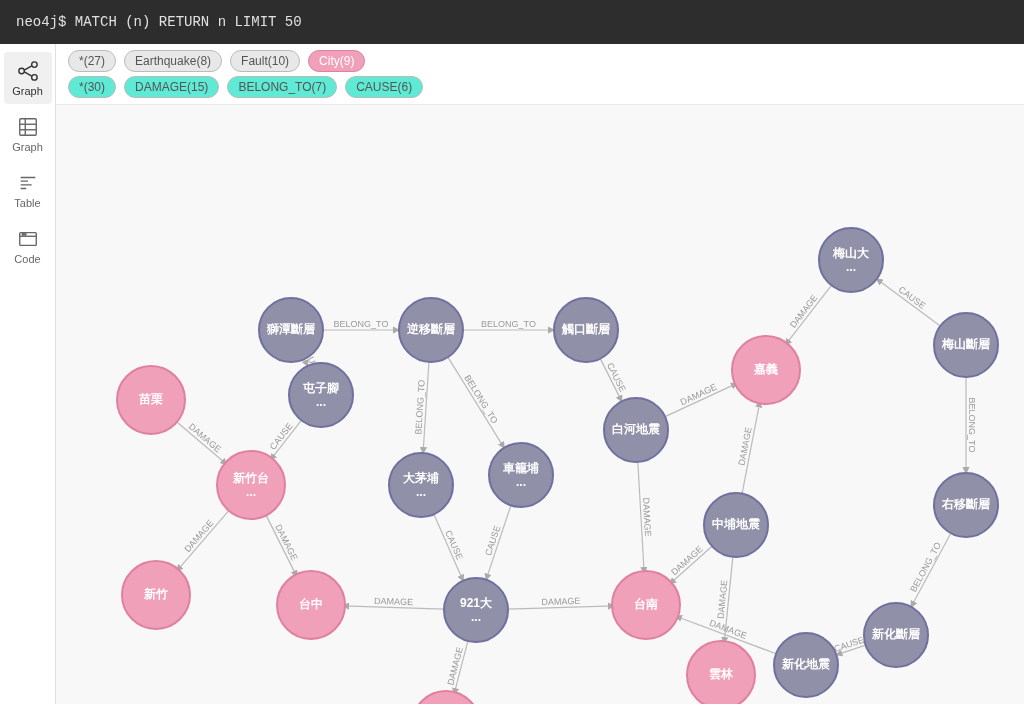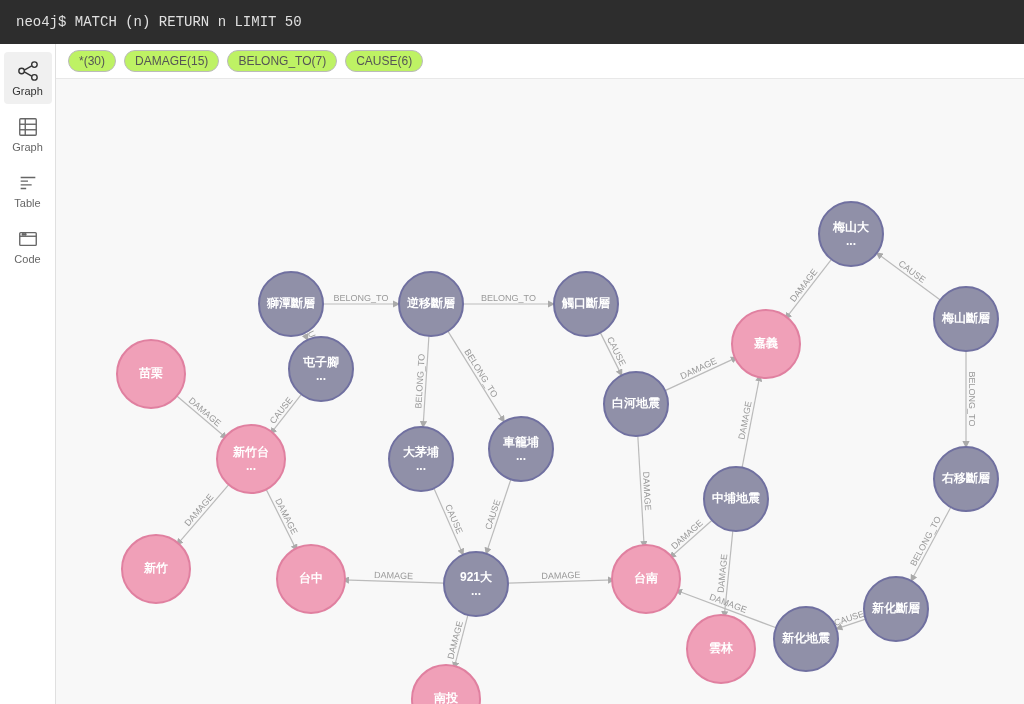--- a/index.html
+++ b/index.html
@@ -98,21 +98,21 @@
       background: #e8e8e8;
       color: #555;
       border-color: #bbb;
     }
     .badge-pink {
       background: #f0a0b8;
       color: #fff;
       border-color: #e080a0;
     }
     .badge-outline-gray {
-      background: #bef264;
+      background: #5eead4;
       color: #555;
       border-color: #bbb;
     }
 
     
     #graph-canvas {
       flex: 1;
       position: relative;
       overflow: hidden;
     }
@@ -198,20 +198,26 @@
         <line x1="3" y1="9" x2="21" y2="9"></line>
         <circle cx="6.5" cy="7" r="0.8" fill="currentColor"></circle>
         <circle cx="9" cy="7" r="0.8" fill="currentColor"></circle>
       </svg>
       <span>Code</span>
     </div>
   </div>
 
   <div id="content">
     <div id="legend-bar">
+      <div class="legend-row">
+        <span class="legend-badge badge-gray">*(27)</span>
+        <span class="legend-badge badge-gray">Earthquake(8)</span>
+        <span class="legend-badge badge-gray">Fault(10)</span>
+        <span class="legend-badge badge-pink">City(9)</span>
+      </div>
       <div class="legend-row">
         <span class="legend-badge badge-outline-gray">*(30)</span>
         <span class="legend-badge badge-outline-gray">DAMAGE(15)</span>
         <span class="legend-badge badge-outline-gray">BELONG_TO(7)</span>
         <span class="legend-badge badge-outline-gray">CAUSE(6)</span>
       </div>
     </div>
 
     <div id="graph-canvas">
       <svg id="graph-svg">

